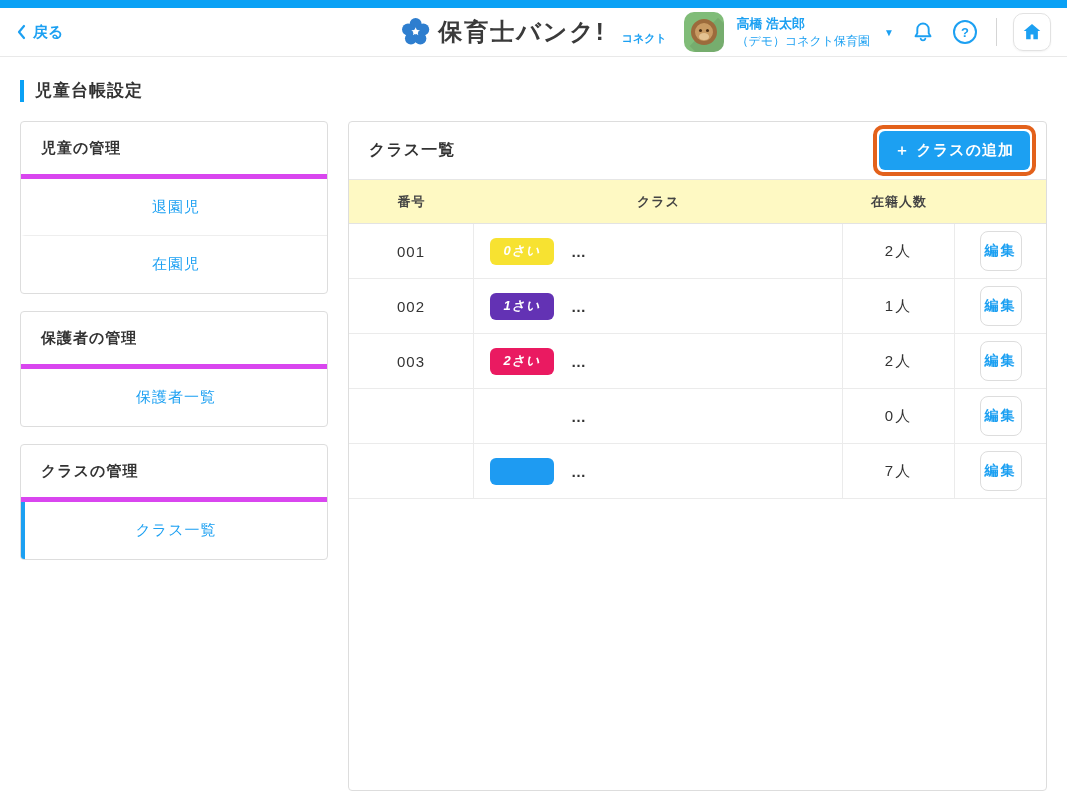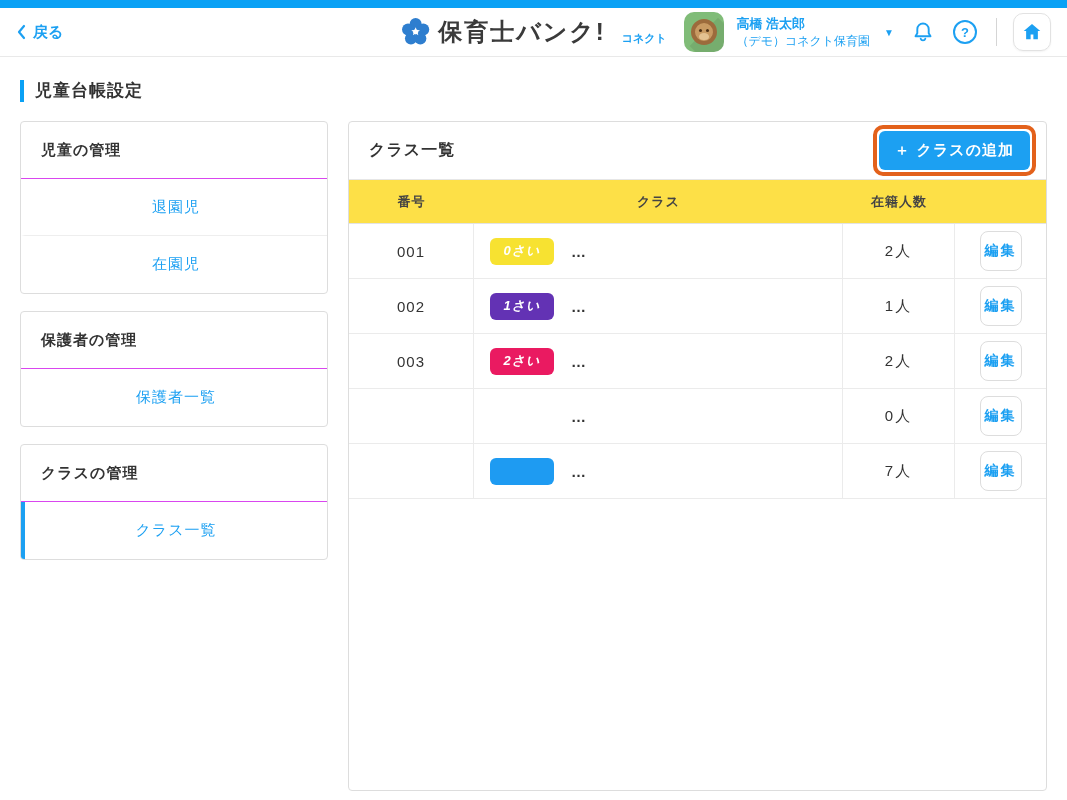--- a/index.html
+++ b/index.html
@@ -38,38 +38,38 @@
   
   .pagetitle { display:flex; align-items:center; gap:11px; margin:22px 20px 0; }
   .pagetitle .bar { width:4px; height:22px; background:#0AA1F5; }
   .pagetitle .txt { font-size:17px; font-weight:bold; color:#333; letter-spacing:1px; }
 
   
   .content { display:flex; gap:20px; padding:19px 20px 0; align-items:flex-start; }
   .sidebar { width:308px; flex:none; }
   .card { border:1px solid #ddd; border-radius:4px; background:#fff; margin-bottom:17px; overflow:hidden; }
   .card-title { padding:0 20px; height:57px; display:flex; align-items:center;
-    font-size:15px; font-weight:bold; color:#333; border-bottom:1px solid #d946ef; letter-spacing:1px;}
+    font-size:15px; font-weight:bold; color:#333; border-bottom:5px solid #d946ef; letter-spacing:1px;}
   .card-item { height:57px; display:flex; align-items:center; justify-content:center;
     color:#1CA0F2; font-size:15px; cursor:pointer; border-bottom:1px solid #eee;
     border-left:4px solid transparent; letter-spacing:1px;}
   .card-item:last-child { border-bottom:none; }
   .card-item.active { border-left:4px solid #1CA0F2; }
 
   
   .panel { flex:1; border:1px solid #ddd; border-radius:4px; background:#fff; height:670px; }
   .panel-head { height:58px; display:flex; align-items:center; justify-content:space-between;
     padding:0 10px 0 20px; border-bottom:1px solid #e6e6e6; }
   .panel-title { font-size:16px; font-weight:bold; letter-spacing:1px; }
   .add-highlight { border:4px solid #E3611B; border-radius:10px; padding:2px; }
   .add-btn { background:#1CA0F2; color:#fff; border:none; border-radius:6px;
     font-size:15px; font-weight:bold; padding:10px 16px; display:flex; align-items:center;
     gap:6px; cursor:pointer; letter-spacing:1px; font-family:inherit;}
 
-  .thead { display:grid; grid-template-columns:125px 1fr 112px 91px; background:#fde047;
+  .thead { display:grid; grid-template-columns:125px 1fr 112px 91px; background:#fef9c3;
     height:44px; align-items:center; border-bottom:1px solid #e3e3e3; }
   .th { text-align:center; font-size:13px; color:#444; font-weight:bold; letter-spacing:1px;}
   .trow { display:grid; grid-template-columns:125px 1fr 112px 91px; height:55px;
     border-bottom:1px solid #ebebeb; align-items:center; }
   .td { height:100%; display:flex; align-items:center; }
   .td-num { justify-content:center; font-size:15px; border-right:1px solid #ebebeb; letter-spacing:1px;}
   .td-class { border-right:1px solid #ebebeb; padding-left:16px; gap:17px; }
   .td-count { justify-content:center; font-size:15px; border-right:1px solid #ebebeb; letter-spacing:2px;}
   .td-edit { justify-content:center; }
   .badge { width:64px; height:27px; border-radius:6px; color:#fff; font-size:13px;

